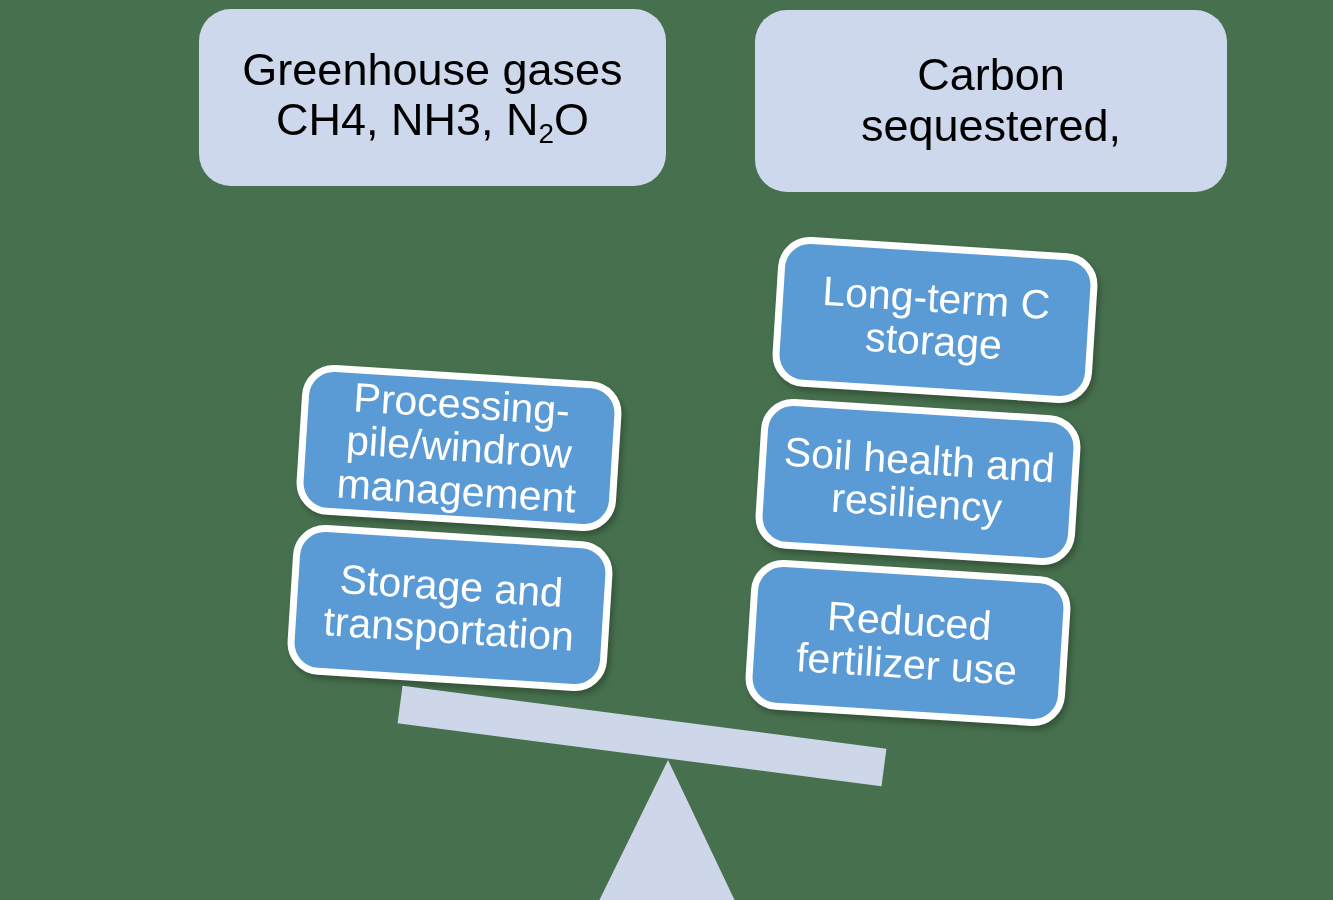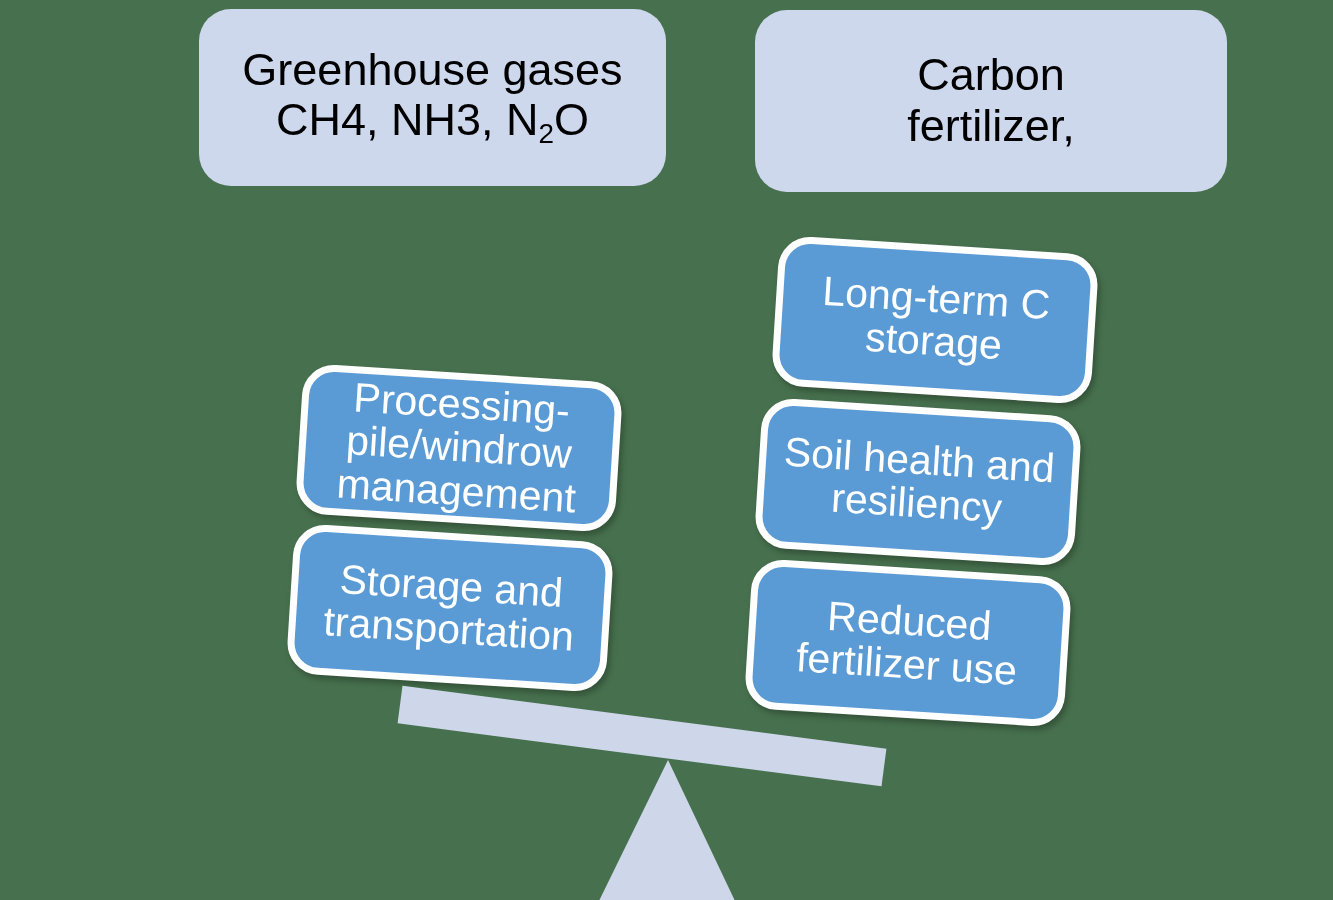--- a/index.html
+++ b/index.html
@@ -49,21 +49,21 @@
 
 <div class="stage">
 
   <div class="header-panel header-left">
       <div><span>Greenhouse gases</span></div>
       <div><span>CH4, NH3, N</span><span class="sub">2</span><span>O</span></div>
     </div>
 
   <div class="header-panel header-right">
       <div><span>Carbon</span></div>
-      <div><span>fertilizer,</span></div>
+      <div><span>sequestered,</span></div>
     </div>
 
   <div class="blue-box box-a">Processing-
 pile/windrow
 management</div>
 
   <div class="blue-box box-b">Storage and
 transportation</div>
 
   <div class="blue-box box-c">Long-term C

